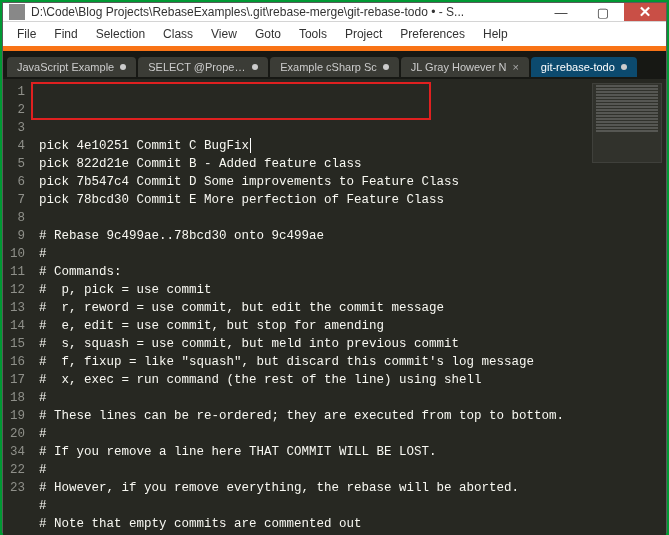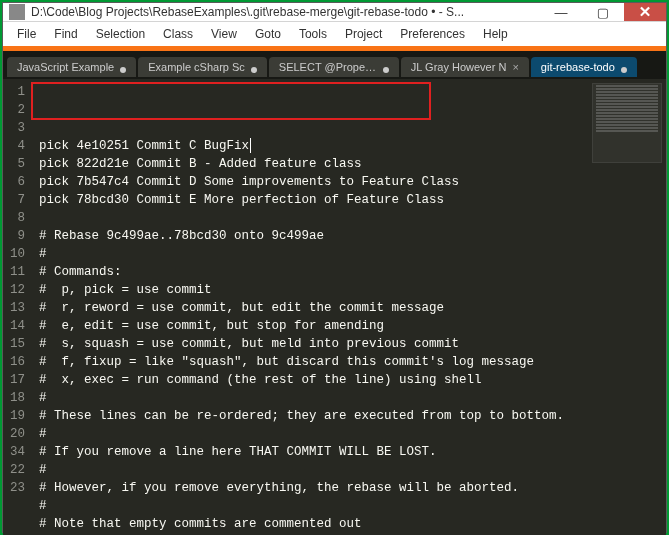--- a/index.html
+++ b/index.html
@@ -9,21 +9,21 @@
   .titlebar { display: flex; align-items: center; height: 28px; background: #fff; border-bottom: 1px solid #d4d4d4; }
   .title-icon { width: 16px; height: 16px; margin: 0 6px; background: #888; }
   .title-text { flex: 1; font-size: 12px; color: #333; white-space: nowrap; overflow: hidden; text-overflow: ellipsis; }
   .win-controls { display: flex; height: 100%; }
   .win-btn { width: 42px; display: flex; align-items: center; justify-content: center; font-size: 13px; color: #333; }
   .win-btn.close { background: #c94f46; color: #fff; font-size: 15px; font-weight: bold; }
   .menubar { display: flex; gap: 2px; padding: 3px 6px; background: #fff; border-bottom: 5px solid #f97316; font-size: 12px; color: #333; }
   .menu-item { padding: 2px 8px; }
   .editor-area { flex: 1; background: #272822; display: flex; flex-direction: column; position: relative; }
   .tabbar { display: flex; align-items: center; height: 28px; background: #171814; padding: 4px 4px 0 4px; gap: 0; }
-  .tab { display: flex; align-items: flex-end; gap: 6px; padding: 4px 10px; font-size: 11px; color: #ccc; background: #3b3c36; border-radius: 4px 4px 0 0; margin-right: 2px; max-width: 130px; white-space: nowrap; overflow: hidden; }
+  .tab { display: flex; align-items: center; gap: 6px; padding: 4px 10px; font-size: 11px; color: #ccc; background: #3b3c36; border-radius: 4px 4px 0 0; margin-right: 2px; max-width: 130px; white-space: nowrap; overflow: hidden; }
   .tab.active { background: #0c4a6e; color: #fff; }
   .tab .dot { width: 6px; height: 6px; background: #ccc; border-radius: 50%; flex-shrink: 0; }
   .tab .x { color: #aaa; flex-shrink: 0; }
   .tab-label { overflow: hidden; text-overflow: ellipsis; }
   .code-body { flex: 1; display: flex; font-family: Consolas, "Courier New", monospace; font-size: 12.5px; line-height: 18px; position: relative; overflow: hidden; }
   .gutter { background: #272822; color: #8f908a; text-align: right; padding: 4px 8px 0 4px; user-select: none; min-width: 30px; }
   .gutter .ln { height: 18px; }
   .code { flex: 1; padding: 4px 0 0 6px; color: #f8f8f2; position: relative; white-space: pre; }
   .code .line { height: 18px; position: relative; }
   .cursor { display:inline-block; width:1px; height:15px; background:#fff; vertical-align:middle; margin-left:1px; }
@@ -60,25 +60,25 @@
     <div class="menu-item">Help</div>
   </div>
 
   <div class="editor-area">
     <div class="tabbar">
       <div class="tab">
         <span class="tab-label">JavaScript Example</span>
         <span class="dot"></span>
       </div>
       <div class="tab">
-        <span class="tab-label">Example cSharp Sc</span>
+        <span class="tab-label">SELECT @Property</span>
         <span class="dot"></span>
       </div>
       <div class="tab">
-        <span class="tab-label">SELECT @Property</span>
+        <span class="tab-label">Example cSharp Sc</span>
         <span class="dot"></span>
       </div>
       <div class="tab">
         <span class="tab-label">JL Gray However N</span>
         <span class="x">×</span>
       </div>
       <div class="tab active">
         <span class="tab-label">git-rebase-todo</span>
         <span class="dot"></span>
       </div>

